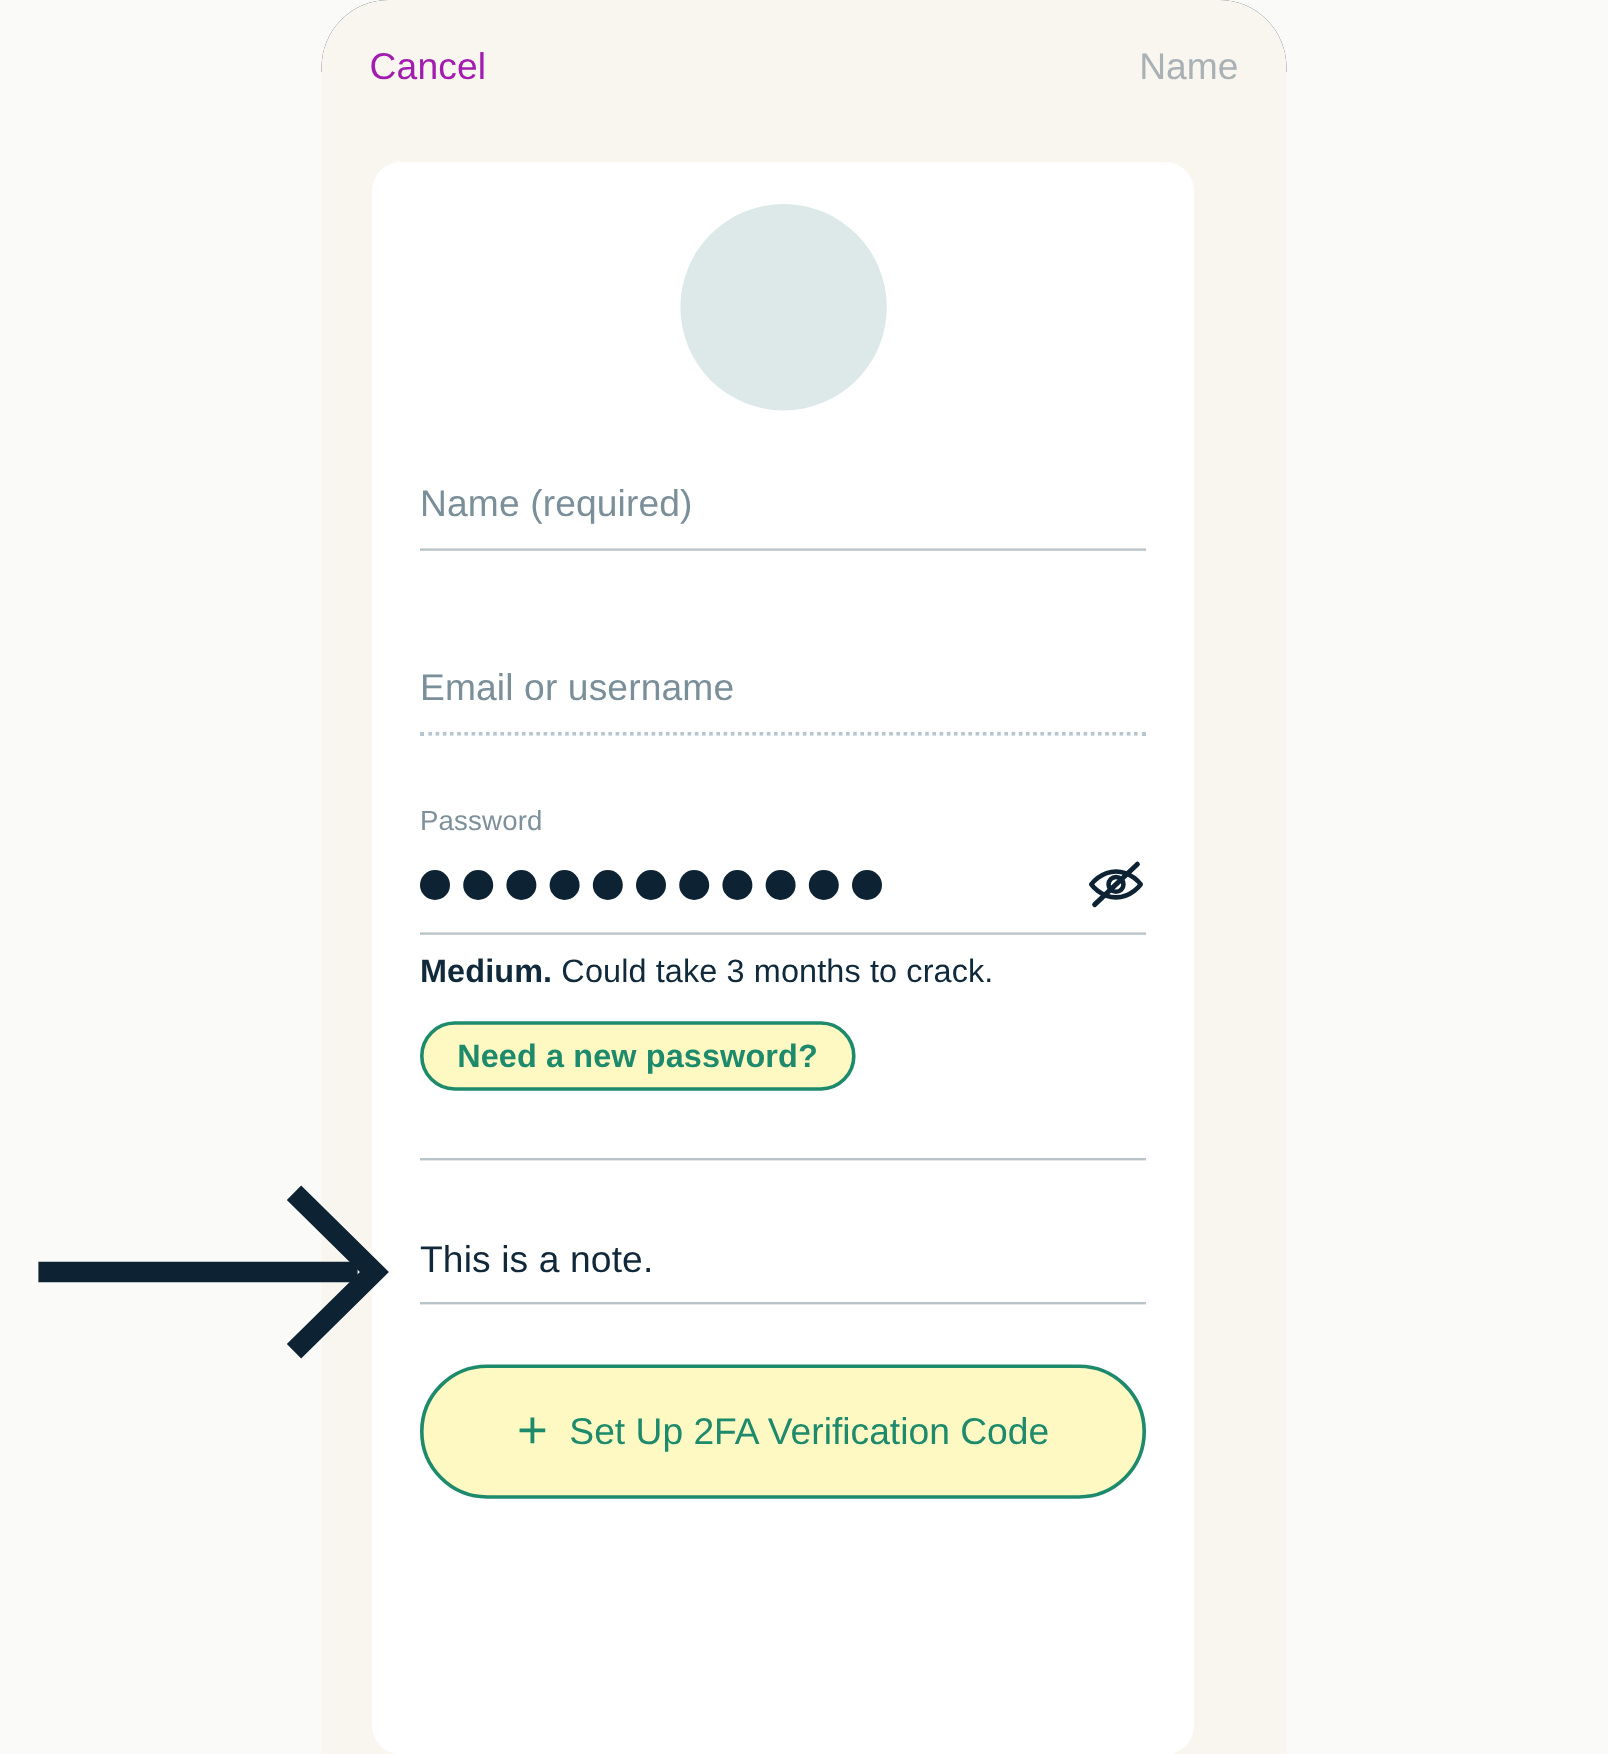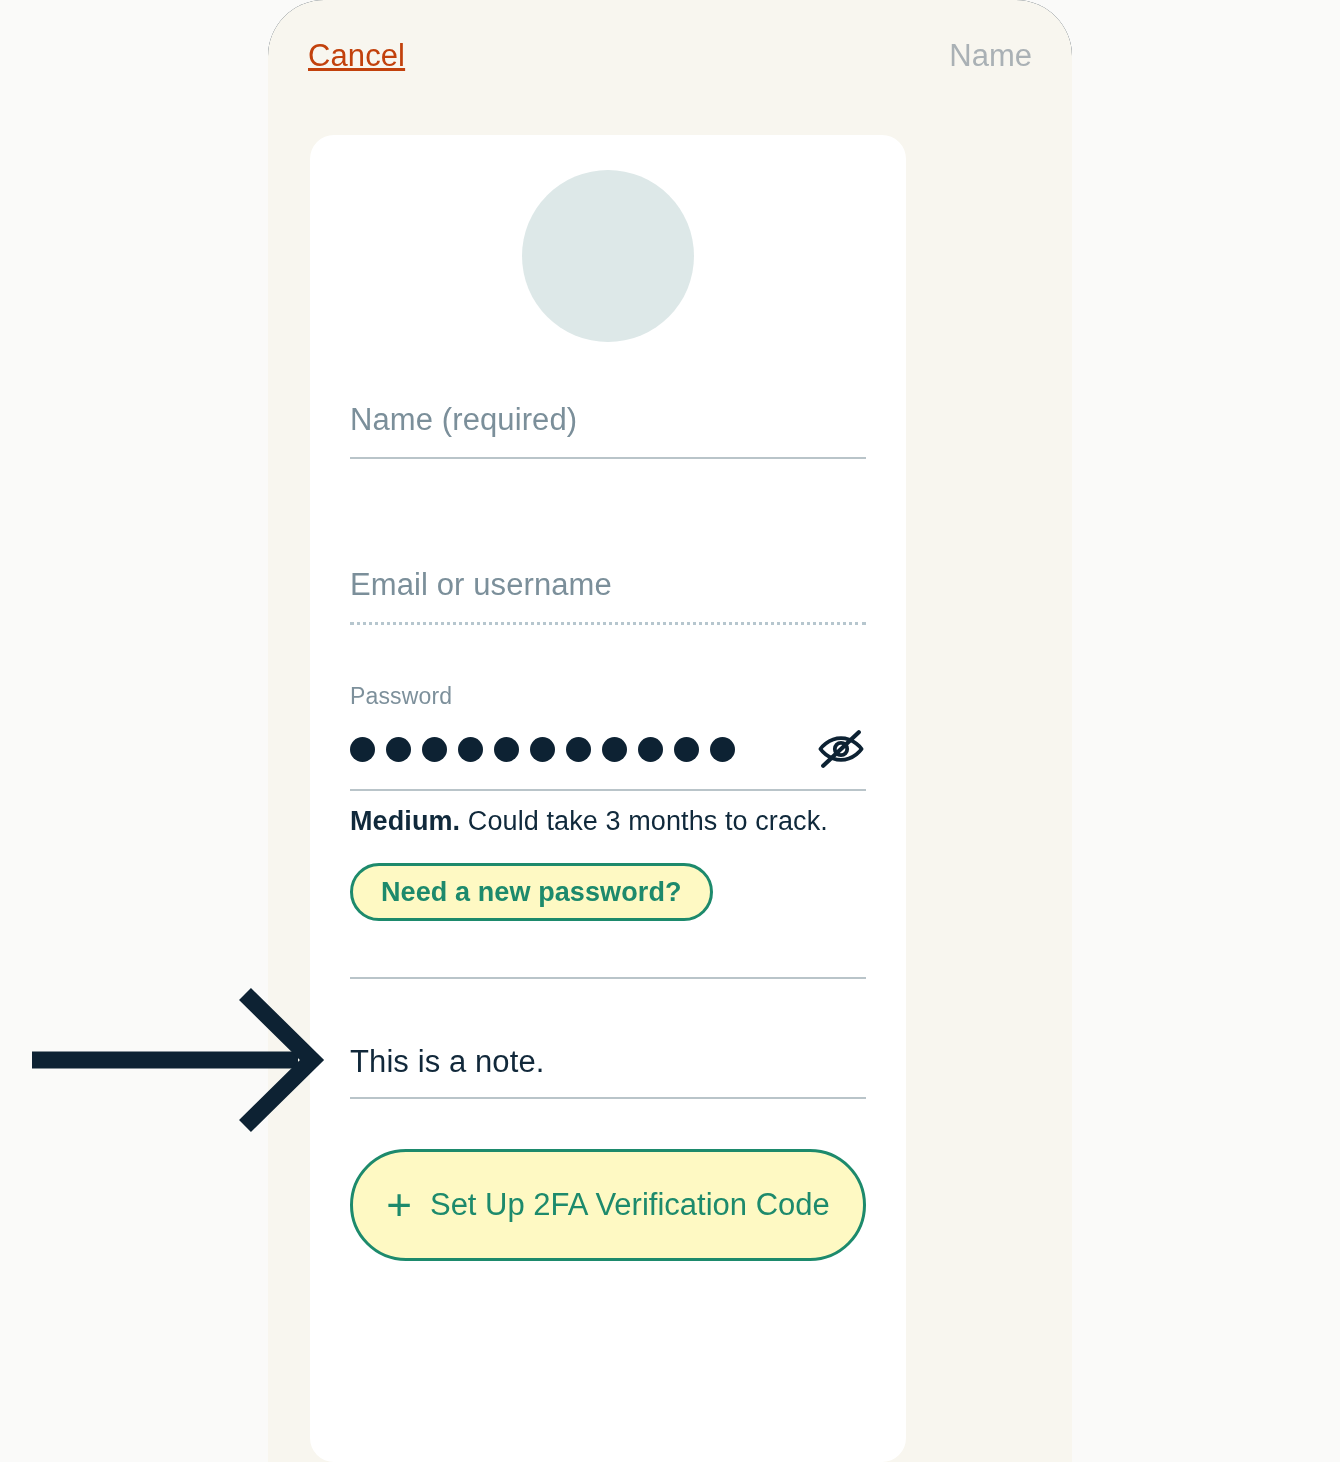--- a/index.html
+++ b/index.html
@@ -56,28 +56,27 @@
     width: 100%;
     height: 112px;
     display: flex;
     align-items: center;
     justify-content: space-between;
     padding: 0 40px;
     box-sizing: border-box;
   }
   #cancel-btn {
     font-size: 31px;
-    color: #c2410c;
+    color: #a21caf;
     letter-spacing: 0.1px;
     background: none;
     border: none;
     padding: 0;
     font-family: inherit;
     cursor: pointer;
-    text-decoration: underline;
   }
   #nav-title {
     font-size: 33px;
     font-weight: bold;
     color: #0d2031;
     letter-spacing: -0.2px;
   }
   #save-btn {
     font-size: 31px;
     color: #aab1b5;
@@ -86,21 +85,21 @@
     padding: 0;
     font-family: inherit;
     cursor: default;
   }
 
   
   #card {
     position: absolute;
     left: 42px;
     top: 135px;
-    width: 596px;
+    width: 685px;
     height: 1327px;
     background: #ffffff;
     border-radius: 24px;
     box-sizing: border-box;
     overflow: hidden;
   }
 
   
   #avatar-wrap {
     display: flex;
@@ -144,21 +143,21 @@
   .rule-dotted {
     height: 0;
     border-bottom: 3px dotted #b6c6ce;
   }
 
   
   #field-name { padding-top: 60px; }
   #field-name .field-placeholder { padding-bottom: 19px; }
 
   
-  #field-email { padding-top: 96px; margin-top: 12px; }
+  #field-email { padding-top: 96px; }
   #field-email .field-placeholder { padding-bottom: 19px; }
 
   
   #field-password { padding-top: 58px; }
   #pw-row {
     display: flex;
     align-items: center;
     justify-content: space-between;
     padding-top: 19px;
     padding-bottom: 20px;

